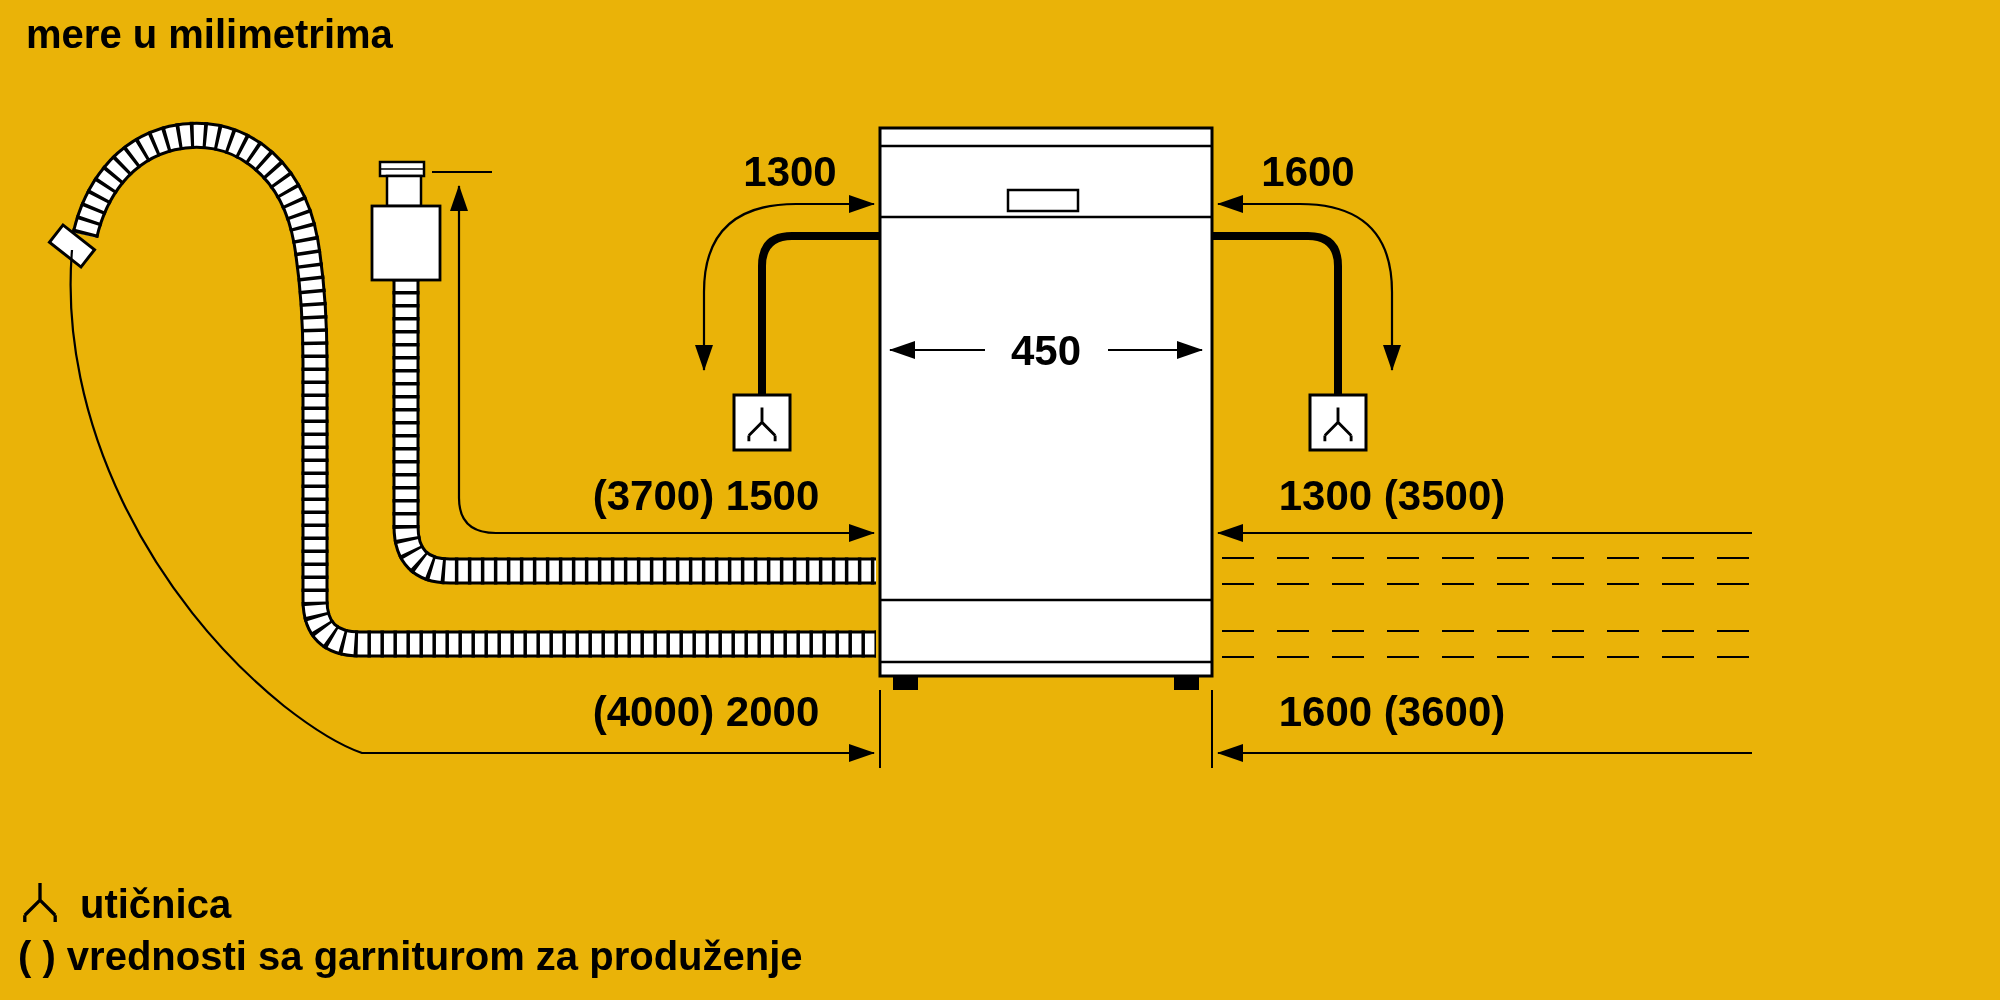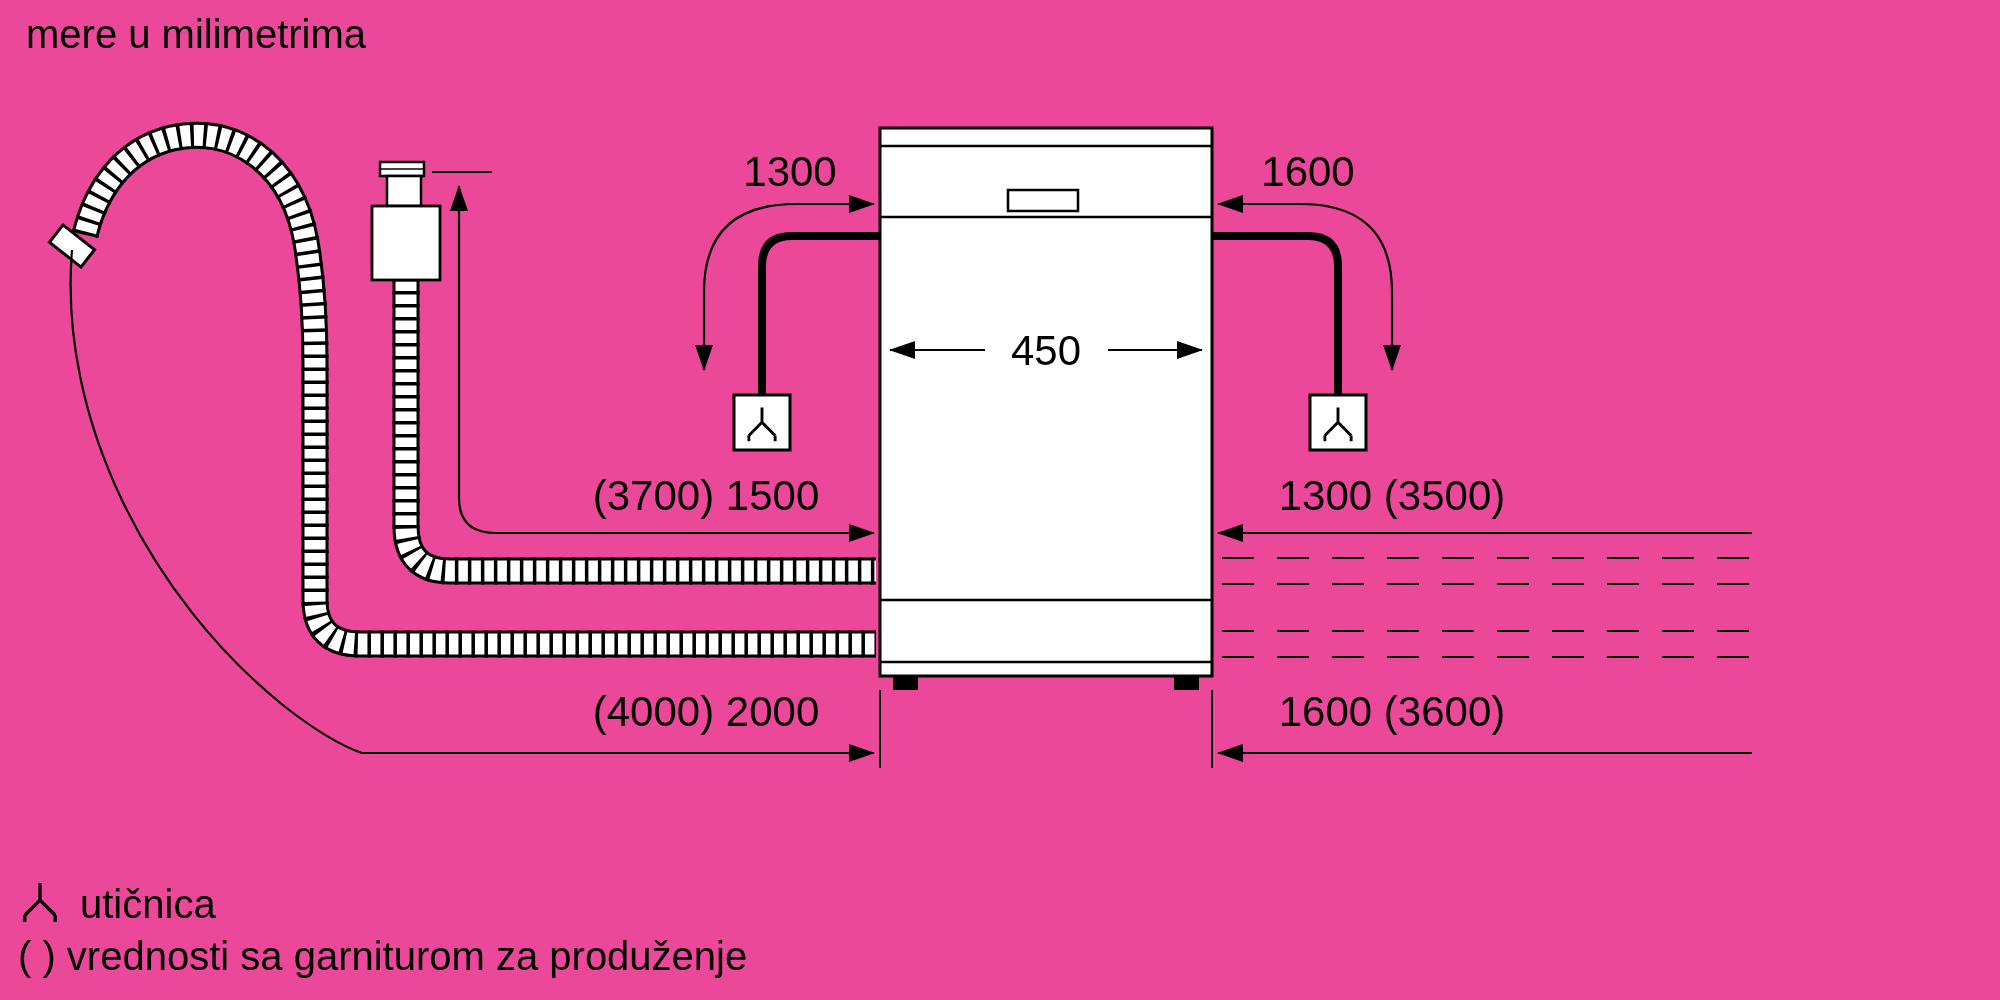--- a/index.html
+++ b/index.html
@@ -1,21 +1,22 @@
 <!DOCTYPE html>
 <html><head>
 <meta charset="utf-8">
 <style>
   html,body{margin:0;padding:0;background:#ffffff;}
   .stage{
     position:relative;
     width:2000px;height:1000px;
-    background:#ec4899;
+    background:#eab308;
     font-family:"Liberation Sans", sans-serif;
     overflow:hidden;
+    font-weight:bold;
   }
   svg{display:block;}
   text{
     font-family:"Liberation Sans", sans-serif;
     fill:#000000;
   }
   .dim-label{font-size:42px;}
   .title-label{font-size:40px;}
   .legend-label{font-size:40px;}
 </style>

